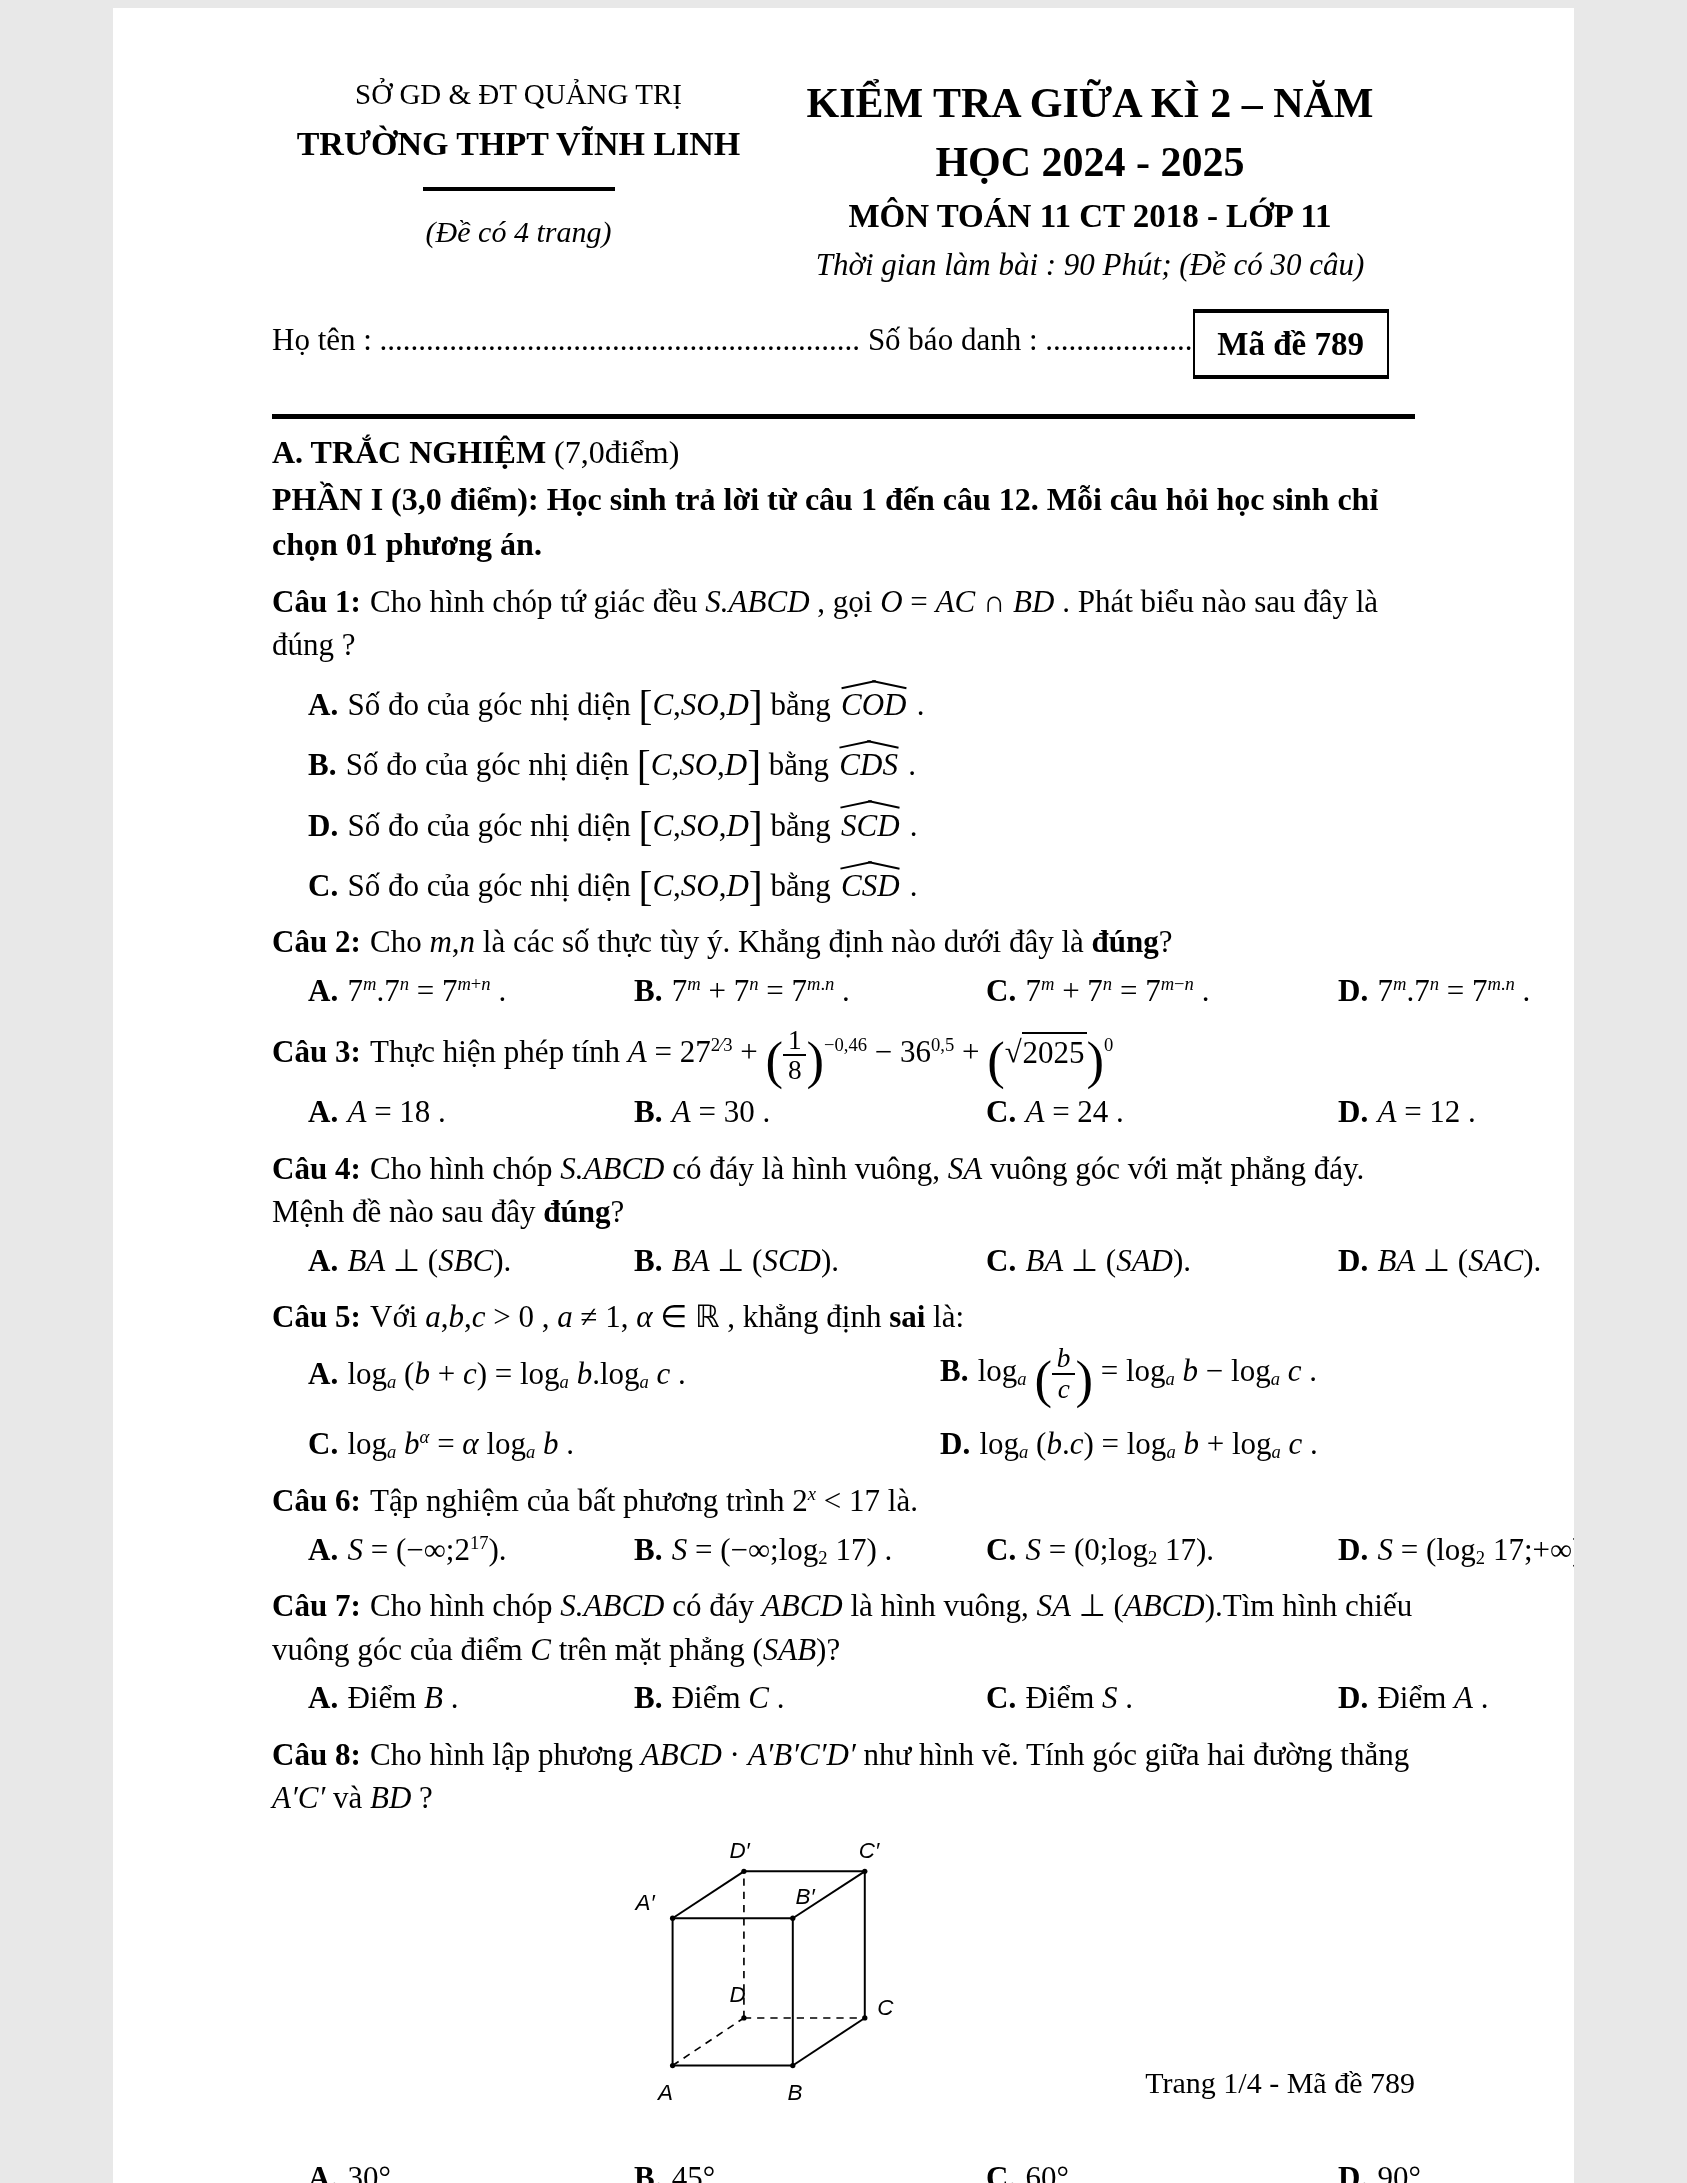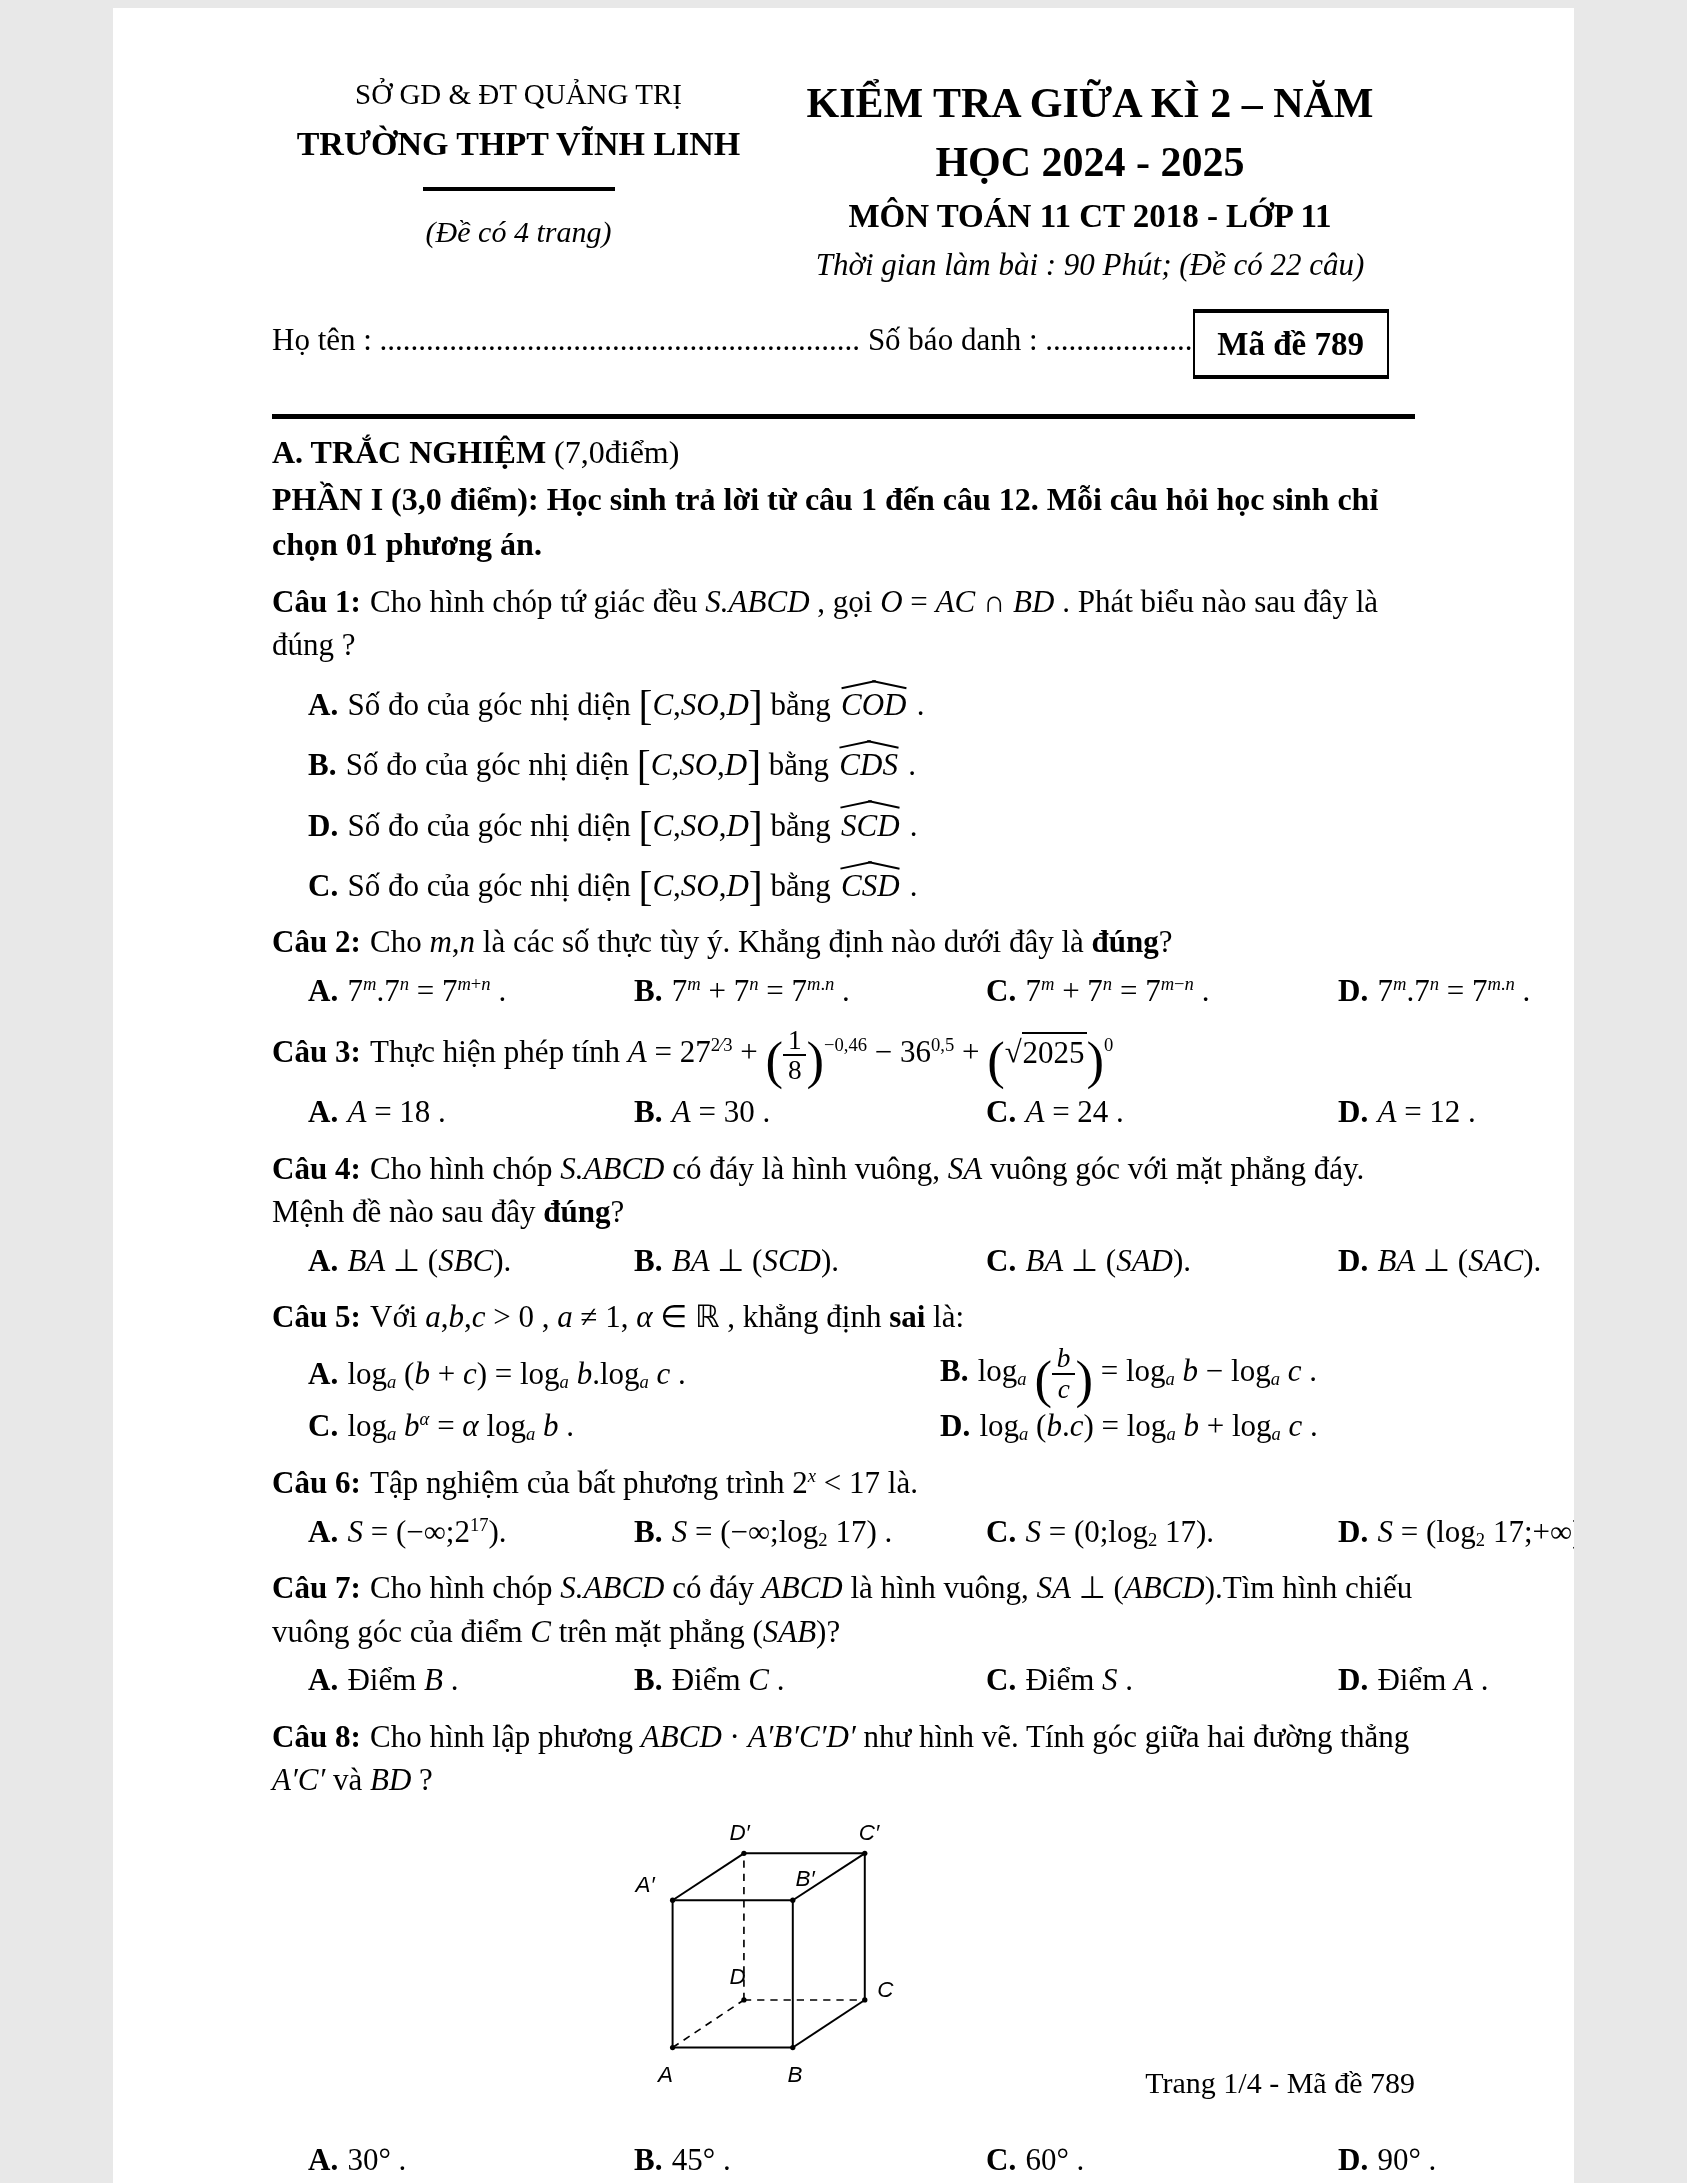--- a/index.html
+++ b/index.html
@@ -35,21 +35,21 @@
   .thickrule{height:5.3px;background:#000;margin-top:9.3px;}
   
   .sectiona{margin-top:10.6px;font-size:32px;}
   .part1{font-weight:bold;font-size:32px;margin-top:2.6px;}
   
   .q{margin-top:13.2px;}
   .qlabel{font-weight:bold;padding-right:9.3px;}
   .opts{margin-top:5.3px;}
   .stack .opt{display:block;margin:9.3px 0 9.3px 36px;}
   .row4{display:grid;grid-template-columns:298px 324px 324px auto;margin-left:36px;gap:28px;}
-  .grid2{display:grid;grid-template-columns:632px auto;row-gap:1px;margin-left:36px;align-items:center;}
+  .grid2{display:grid;grid-template-columns:632px auto;row-gap:19px;margin-left:36px;align-items:center;}
   .opt{white-space:nowrap;}
   .ol{font-weight:bold;padding-right:9.3px;}
   
   sup{font-size:0.60em;vertical-align:0.6em;line-height:0;}
   sub{font-size:0.60em;vertical-align:-0.22em;line-height:0;}
   .frac{display:inline-block;vertical-align:middle;text-align:center;line-height:1.05;font-size:0.88em;}
   .frac > span{display:block;padding:0 0.18em;}
   .frac > .den{border-top:2px solid #000;}
   .bp{font-size:1.7em;vertical-align:-0.3em;line-height:0;font-weight:normal;}
   .br{font-size:1.35em;vertical-align:-0.1em;line-height:0;}
@@ -73,21 +73,21 @@
   <div class="header">
     <div class="h-left">
       <div class="h-left-1">SỞ GD &amp; ĐT QUẢNG TRỊ</div>
       <div class="h-left-2">TRƯỜNG THPT VĨNH LINH</div>
       <div class="h-rule"></div>
       <div class="h-left-3">(Đề có 4 trang)</div>
     </div>
     <div class="h-right">
       <div class="h-right-1">KIỂM TRA GIỮA KÌ 2 – NĂM HỌC 2024 - 2025</div>
       <div class="h-right-2">MÔN TOÁN 11 CT 2018 - LỚP 11</div>
-      <div class="h-right-3">Thời gian làm bài : 90 Phút; (Đề có 22 câu)</div>
+      <div class="h-right-3">Thời gian làm bài : 90 Phút; (Đề có 30 câu)</div>
     </div>
   </div>
 
   <div class="idrow">
     <span class="idtext">Họ tên : ..............................................................</span><span class="idtext"> Số báo danh : ...................</span>
     <div class="codebox">Mã đề 789</div>
   </div>
 
   <div class="thickrule"></div>
 

